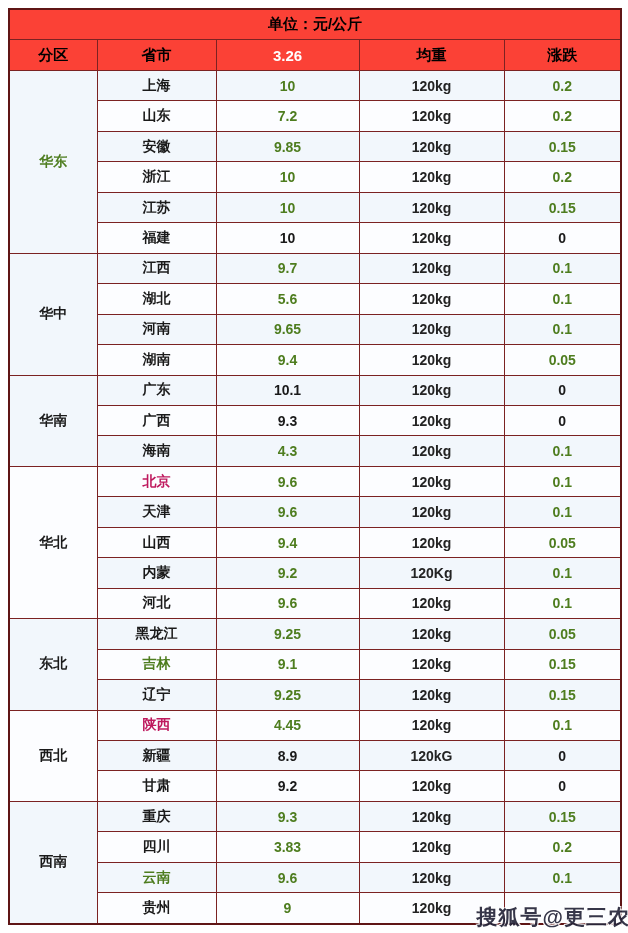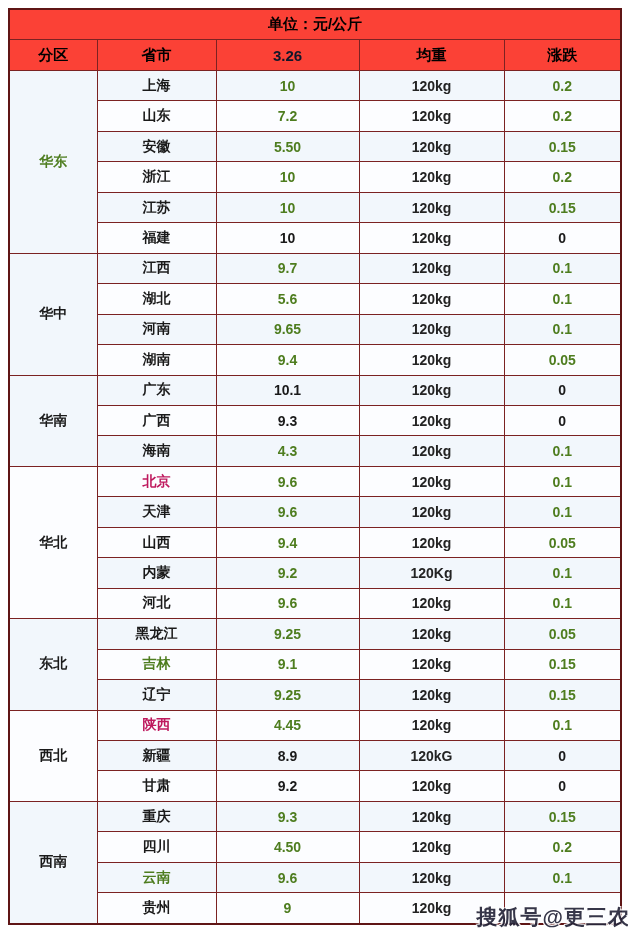--- a/index.html
+++ b/index.html
@@ -27,21 +27,21 @@
     white-space:nowrap;
   }
   thead th{
     background:#fb4136;
     color:#000000;
     font-weight:bold;
     font-size:15px;
     height:30px;
   }
   thead tr.unit-row th{font-size:15px;height:29px;margin-top:30px;}
-  thead th.date-col{color:#0f172a;}
+  thead th.date-col{color:#ffffff;}
   tbody td{font-size:14px;font-weight:bold;color:#1a1a1a;}
   tbody tr:nth-child(odd) td{background:#f2f7fc;}
   tbody tr:nth-child(even) td{background:#fcfdff;}
   tbody td.region-cell{background:#f4f8fc;font-weight:bold;font-family:Liberation Serif, serif;}
   tbody td.weight-cell{font-weight:bold;color:#232323;}
   .c-black{color:#1a1a1a;}
   .c-green{color:#4e7d1f;}
   .c-red{color:#fb2020;}
   .c-salmon{color:#be185d;}
   .watermark{
@@ -92,21 +92,21 @@
           <td class="change-cell c-green">0.2</td>
         </tr>
         <tr>
           <td class="province-cell c-black">山东</td>
           <td class="price-cell c-green">7.2</td>
           <td class="weight-cell c-black">120kg</td>
           <td class="change-cell c-green">0.2</td>
         </tr>
         <tr>
           <td class="province-cell c-black">安徽</td>
-          <td class="price-cell c-green">5.50</td>
+          <td class="price-cell c-green">9.85</td>
           <td class="weight-cell c-black">120kg</td>
           <td class="change-cell c-green">0.15</td>
         </tr>
         <tr>
           <td class="province-cell c-black">浙江</td>
           <td class="price-cell c-green">10</td>
           <td class="weight-cell c-black">120kg</td>
           <td class="change-cell c-green">0.2</td>
         </tr>
         <tr>
@@ -236,21 +236,21 @@
         </tr>
         <tr>
           <td class="region-cell c-black" rowspan="4">西南</td>
           <td class="province-cell c-black">重庆</td>
           <td class="price-cell c-green">9.3</td>
           <td class="weight-cell c-salmon">120kg</td>
           <td class="change-cell c-green">0.15</td>
         </tr>
         <tr>
           <td class="province-cell c-black">四川</td>
-          <td class="price-cell c-green">4.50</td>
+          <td class="price-cell c-green">3.83</td>
           <td class="weight-cell c-black">120kg</td>
           <td class="change-cell c-green">0.2</td>
         </tr>
         <tr>
           <td class="province-cell c-green">云南</td>
           <td class="price-cell c-green">9.6</td>
           <td class="weight-cell c-black">120kg</td>
           <td class="change-cell c-green">0.1</td>
         </tr>
         <tr>

